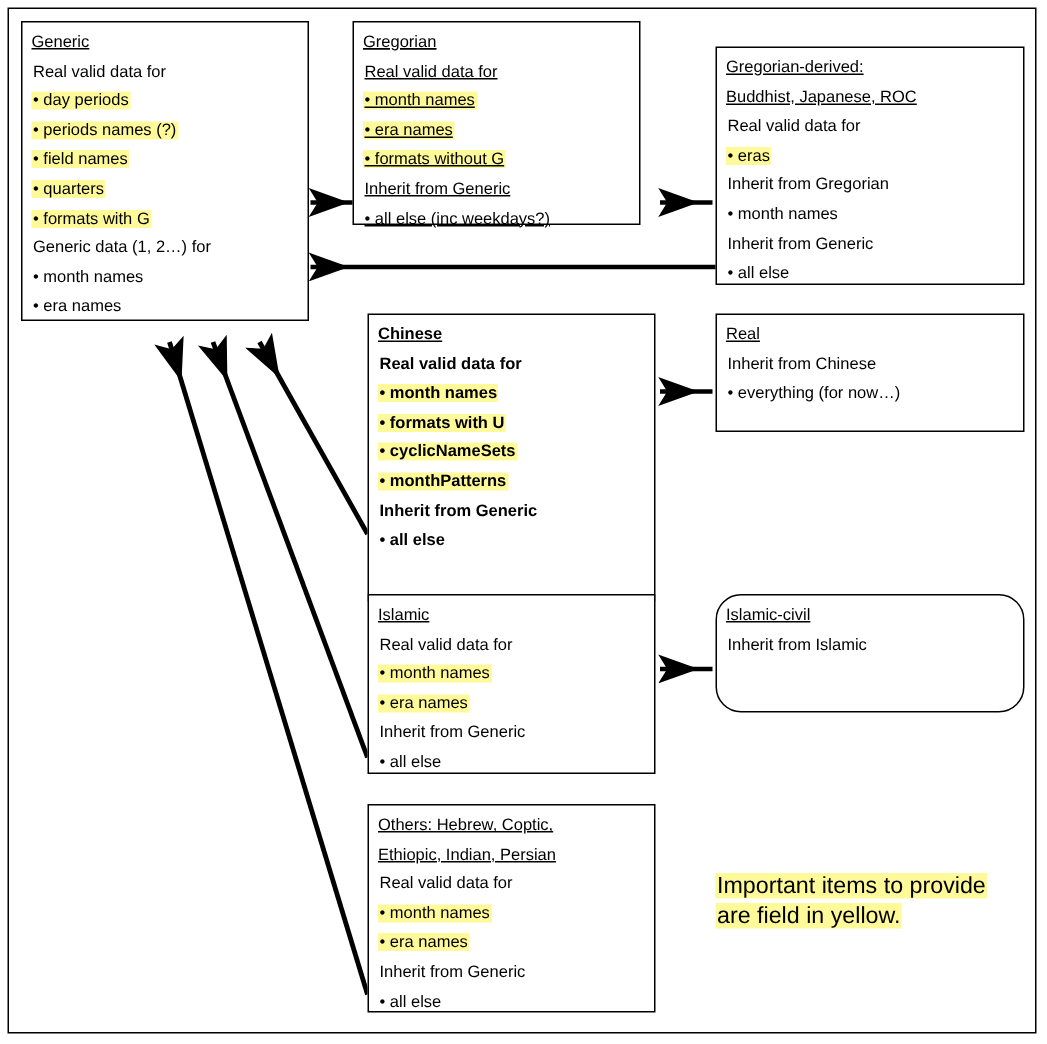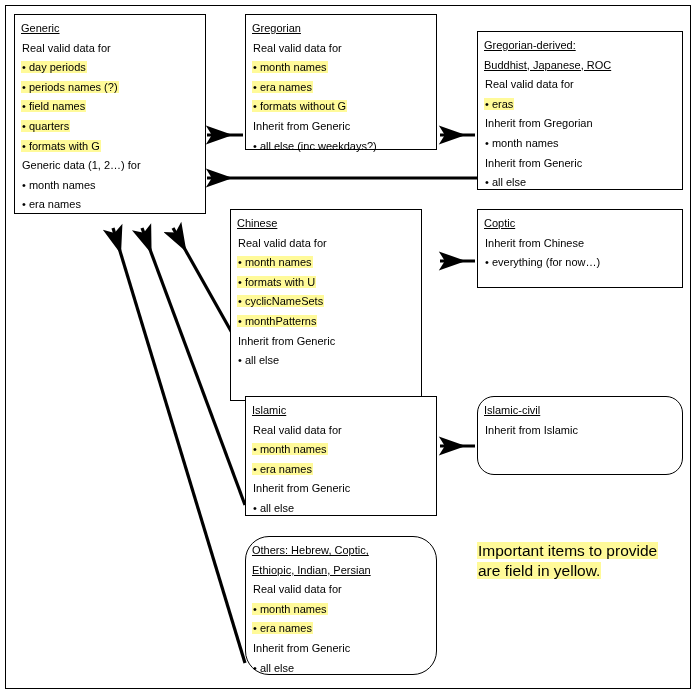--- a/index.html
+++ b/index.html
@@ -65,20 +65,21 @@
     text-decoration: underline;
     padding: 0;
     margin-top: 30px;
   }
   .note {
     position: absolute;
     font-size: 15.5px;
     line-height: 19.6px;
     color: #000000;
     white-space: nowrap;
+    margin-top: 40px;
   }
   .note .ln {
     display: block;
     height: 19.6px;
   }
   .note .ln > span.txt {
     background: #fffa99;
     padding: 0 1px;
   }
 </style>
@@ -119,73 +120,73 @@
     <span class="ln hl"><span class="txt">• day periods</span></span>
     <span class="ln hl"><span class="txt">• periods names (?)</span></span>
     <span class="ln hl"><span class="txt">• field names</span></span>
     <span class="ln hl"><span class="txt">• quarters</span></span>
     <span class="ln hl"><span class="txt">• formats with G</span></span>
     <span class="ln"><span class="txt">Generic data (1, 2…) for</span></span>
     <span class="ln"><span class="txt">• month names</span></span>
     <span class="ln"><span class="txt">• era names</span></span>
   </div>
 
-  <div class="node" id="node-gregorian" style="left:245px; top:14px; width:192px; height:136px;">
+  <div class="node" id="node-gregorian" style="left:235px; top:14px; width:192px; height:136px;text-decoration:underline;">
     <span class="ln title"><span class="txt">Gregorian</span></span>
     <span class="ln"><span class="txt">Real valid data for</span></span>
     <span class="ln hl"><span class="txt">• month names</span></span>
     <span class="ln hl"><span class="txt">• era names</span></span>
     <span class="ln hl"><span class="txt">• formats without G</span></span>
     <span class="ln"><span class="txt">Inherit from Generic</span></span>
     <span class="ln"><span class="txt">• all else (inc weekdays?)</span></span>
   </div>
 
   <div class="node" id="node-gregorian-derived" style="left:477px; top:31px; width:206px; height:159px;">
     <span class="ln title"><span class="txt">Gregorian-derived:</span></span>
     <span class="ln title2"><span class="txt">Buddhist, Japanese, ROC</span></span>
     <span class="ln"><span class="txt">Real valid data for</span></span>
     <span class="ln hl"><span class="txt">• eras</span></span>
     <span class="ln"><span class="txt">Inherit from Gregorian</span></span>
     <span class="ln"><span class="txt">• month names</span></span>
     <span class="ln"><span class="txt">Inherit from Generic</span></span>
     <span class="ln"><span class="txt">• all else</span></span>
   </div>
 
-  <div class="node" id="node-chinese" style="left:230px; top:209px; width:192px; height:192px;">
+  <div class="node" id="node-chinese" style="left:245px; top:209px; width:192px; height:192px;font-weight:bold;">
     <span class="ln title"><span class="txt">Chinese</span></span>
     <span class="ln"><span class="txt">Real valid data for</span></span>
     <span class="ln hl"><span class="txt">• month names</span></span>
     <span class="ln hl"><span class="txt">• formats with U</span></span>
     <span class="ln hl"><span class="txt">• cyclicNameSets</span></span>
     <span class="ln hl"><span class="txt">• monthPatterns</span></span>
     <span class="ln"><span class="txt">Inherit from Generic</span></span>
     <span class="ln"><span class="txt">• all else</span></span>
   </div>
 
   <div class="node" id="node-dangi" style="left:477px; top:209px; width:206px; height:79px;">
-    <span class="ln title"><span class="txt">Coptic</span></span>
+    <span class="ln title"><span class="txt">Real</span></span>
     <span class="ln"><span class="txt">Inherit from Chinese</span></span>
     <span class="ln"><span class="txt">• everything (for now…)</span></span>
   </div>
 
   <div class="node" id="node-islamic" style="left:245px; top:396px; width:192px; height:120px;">
     <span class="ln title"><span class="txt">Islamic</span></span>
     <span class="ln"><span class="txt">Real valid data for</span></span>
     <span class="ln hl"><span class="txt">• month names</span></span>
     <span class="ln hl"><span class="txt">• era names</span></span>
     <span class="ln"><span class="txt">Inherit from Generic</span></span>
     <span class="ln"><span class="txt">• all else</span></span>
   </div>
 
   <div class="node" id="node-islamic-civil" style="left:477px; top:396px; width:206px; height:79px;border-radius:17px;">
     <span class="ln title"><span class="txt">Islamic-civil</span></span>
     <span class="ln"><span class="txt">Inherit from Islamic</span></span>
   </div>
 
-  <div class="node" id="node-others" style="left:245px; top:536px; width:192px; height:139px;border-radius:24px;">
+  <div class="node" id="node-others" style="left:245px; top:536px; width:192px; height:139px;">
     <span class="ln title"><span class="txt">Others: Hebrew, Coptic,</span></span>
     <span class="ln title2"><span class="txt">Ethiopic, Indian, Persian</span></span>
     <span class="ln"><span class="txt">Real valid data for</span></span>
     <span class="ln hl"><span class="txt">• month names</span></span>
     <span class="ln hl"><span class="txt">• era names</span></span>
     <span class="ln"><span class="txt">Inherit from Generic</span></span>
     <span class="ln"><span class="txt">• all else</span></span>
   </div>
 
   <div class="note" style="left:477px; top:541px;">

